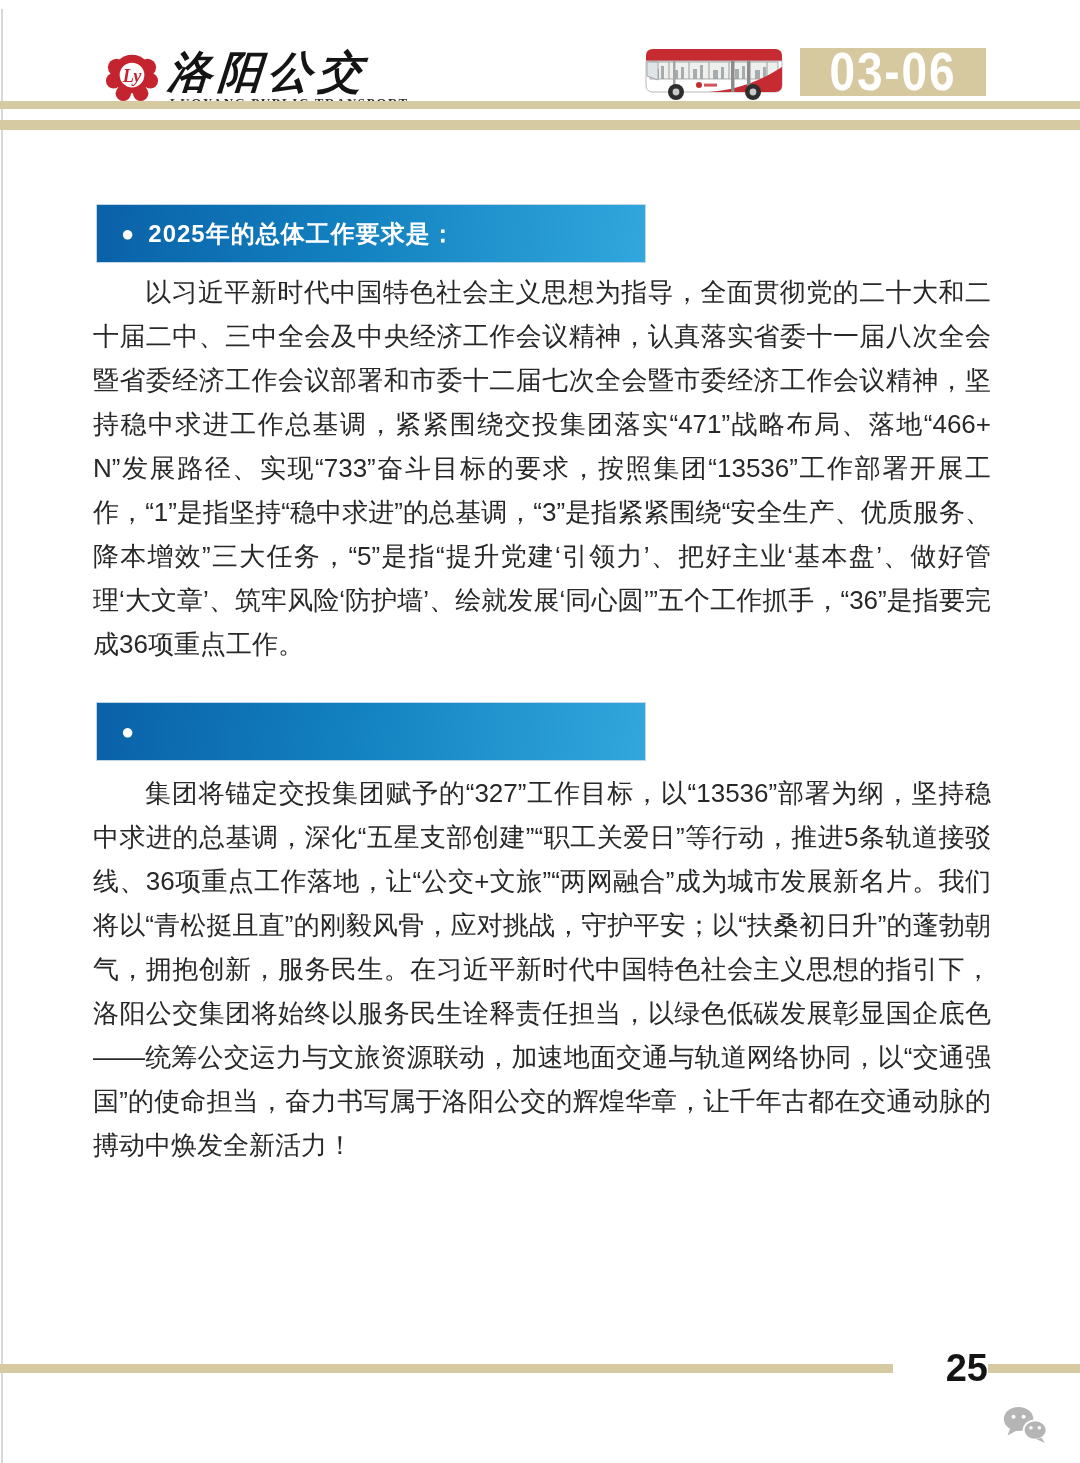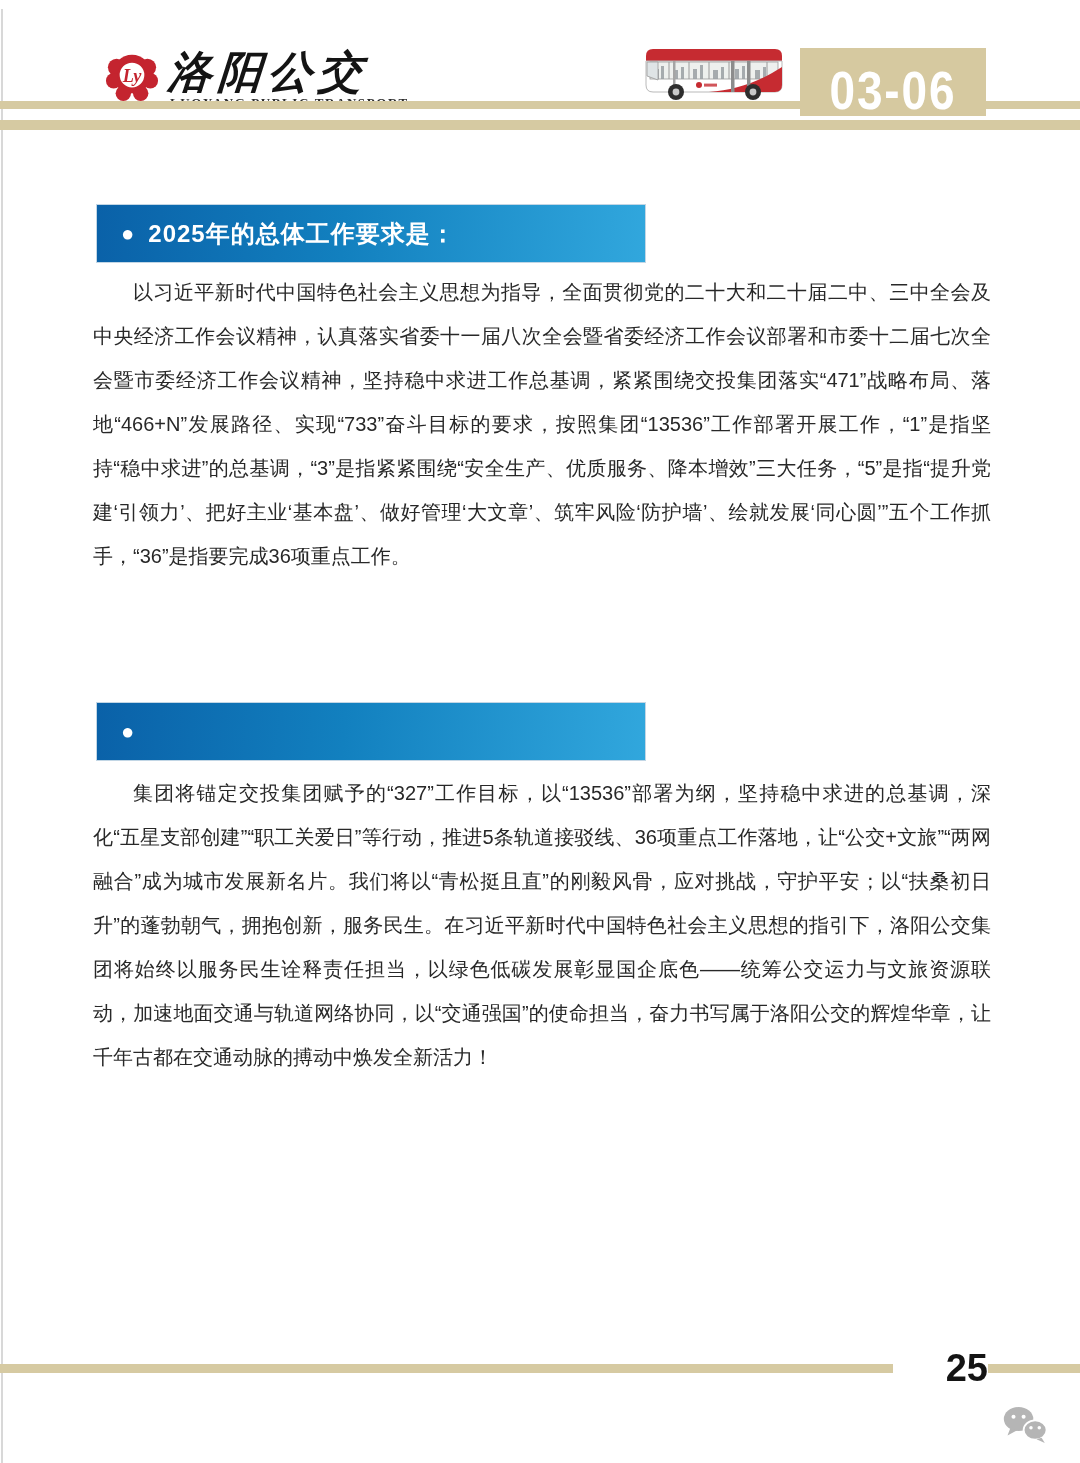--- a/index.html
+++ b/index.html
@@ -19,43 +19,43 @@
     font-family:"Liberation Serif","DejaVu Serif",serif;
   }
   .logo-en{
     position:absolute; left:170px; top:86px; font-size:13px; font-weight:700;
     letter-spacing:1.6px; color:#2b2b2b; font-family:"Liberation Serif","DejaVu Serif",serif;
   }
   .rule-a{ position:absolute; left:0; top:92px; width:100%; height:8px; background:#d6caa2; }
   .rule-b{ position:absolute; left:0; top:111px; width:100%; height:10px; background:#d6caa2; }
   .bus{ position:absolute; left:643px; top:33px; }
   .code-box{
-    position:absolute; left:800px; top:39px; width:186px; height:68px;
-    background:#d6c9a0; display:flex; align-items:flex-end; justify-content:center;
+    position:absolute; left:800px; top:39px; width:186px; height:48px;
+    background:#d6c9a0; display:flex; align-items:center; justify-content:center;
   }
   .code-box span{
     color:#fff; font-size:50px; font-weight:800; letter-spacing:2px;
     transform:scale(0.92,1.08); line-height:1;
   }
 
   
   .banner{
     position:absolute; left:97px; width:548px; height:57px;
     background:linear-gradient(95deg,#0a61a8 0%,#1280bf 45%,#31a7dd 100%);
     display:flex; align-items:center; padding-left:24px; gap:14px;
     box-shadow:0 0 0 1px rgba(10,90,150,.25);
   }
   .banner .bullet{ color:#fff; font-size:22px; line-height:1; }
   .banner .btxt{ color:#fff; font-size:24px; font-weight:700; letter-spacing:1px; white-space:pre; }
   .banner-1{ top:196px; }
   .banner-2{ top:694px; }
 
   
   .para{
-    position:absolute; left:93px; width:898px; font-size:20px; line-height:44px;
+    position:absolute; left:93px; width:898px; font-size:26px; line-height:44px;
     color:#282828; text-align:justify; text-justify:inter-character;
     word-break:break-all; text-indent:2em;
   }
   .para-1{ top:261px; }
   .para-2{ top:762px; }
 
   
   .pn-line-left{ position:absolute; left:0; top:1355px; width:893px; height:9px; background:#d6caa2; }
   .pn-line-right{ position:absolute; left:988px; top:1355px; width:92px; height:9px; background:#d6caa2; }
   .page-number{

